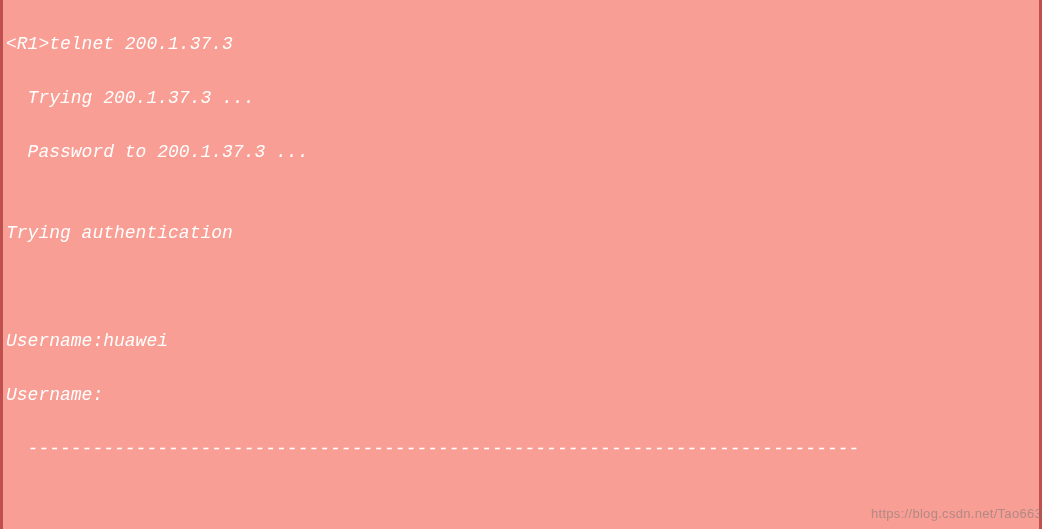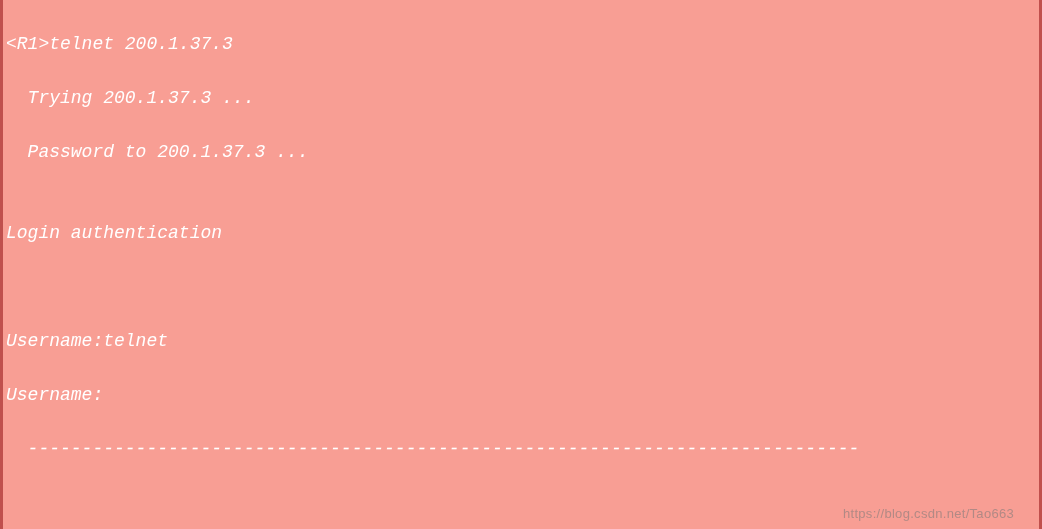--- a/index.html
+++ b/index.html
@@ -20,21 +20,21 @@
     .terminal {
       padding: 4px 6px;
       white-space: pre;
     }
     .line {
       display: block;
     }
     .watermark {
       position: absolute;
       bottom: 6px;
-      right: 28px;
+      right: 0;
       font-family: Arial, sans-serif;
       font-style: normal;
       font-size: 13px;
       color: rgba(120, 120, 120, 0.55);
       letter-spacing: 0.3px;
       text-align: right;
     }
     .border-left {
       position: absolute;
       left: 0;
@@ -56,24 +56,24 @@
 <body>
 
 <div class="border-left"></div>
 <div class="border-right"></div>
 
 <div class="terminal">
 <span class="line">&lt;R1&gt;telnet 200.1.37.3</span>
 <span class="line">  Trying 200.1.37.3 ...</span>
 <span class="line">  Password to 200.1.37.3 ...</span>
 <span class="line"></span>
-<span class="line">Login authentication</span>
+<span class="line">Trying authentication</span>
 <span class="line"></span>
 <span class="line"></span>
-<span class="line">Username:telnet</span>
+<span class="line">Username:huawei</span>
 <span class="line">Username:</span>
 <span class="line">  -----------------------------------------------------------------------------</span>
 <span class="line"></span>
 
 
 
 
 
 
 

